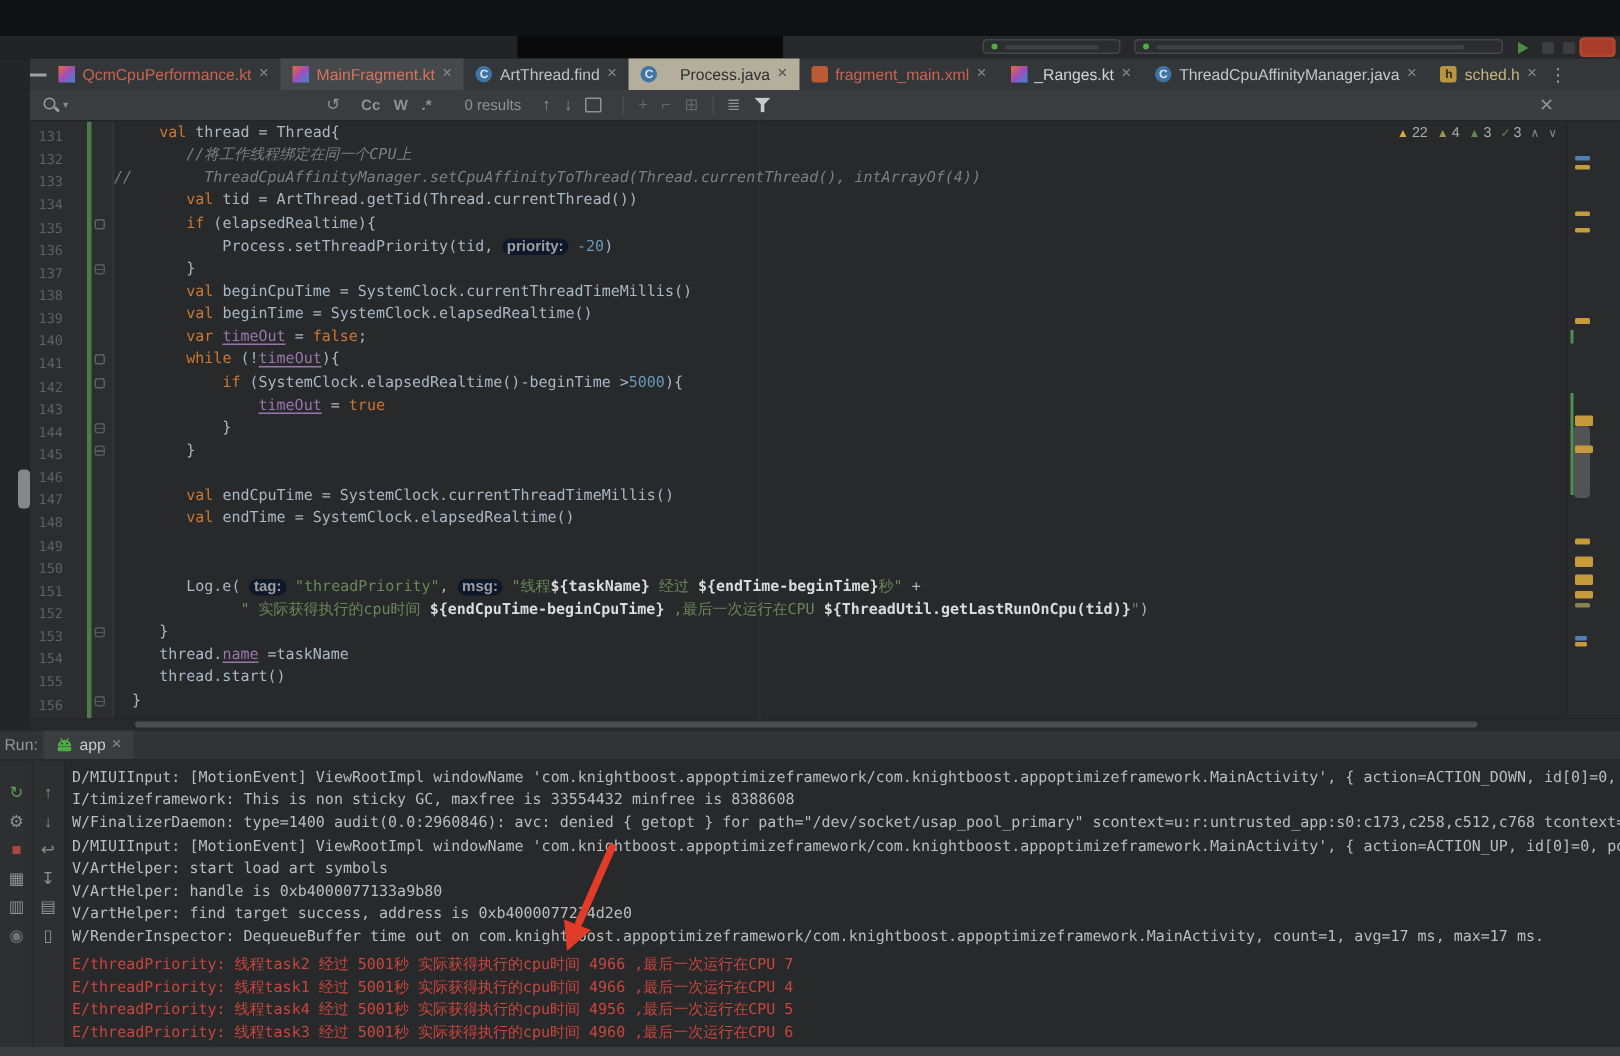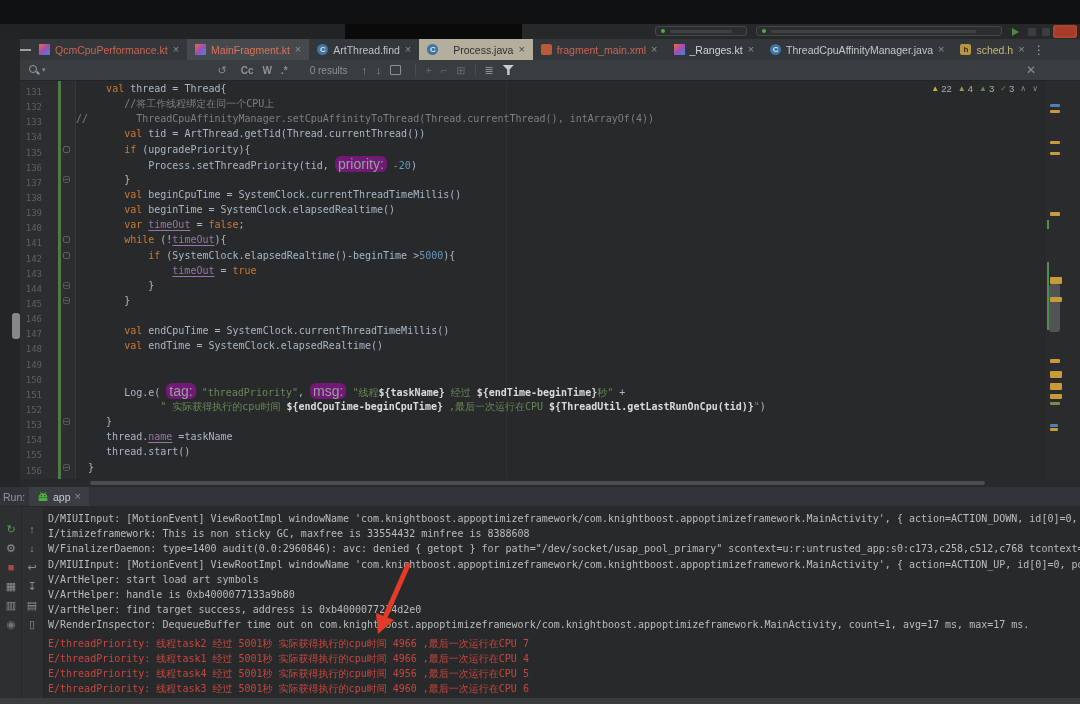--- a/index.html
+++ b/index.html
@@ -65,24 +65,24 @@
   .gline{position:relative;height:15.15px;}
   .lnum{display:inline-block;width:22px;text-align:right;font-family:"DejaVu Sans Mono",monospace;font-size:9px;color:#5d6163;line-height:15.15px;}
   .fold{position:absolute;left:43px;top:4px;width:7px;height:7px;border:1px solid #5e6163;border-radius:2px;box-sizing:border-box;}
   .fold.close{border-color:#56595b;background:linear-gradient(#2b2d2e 45%,#56595b 45%,#56595b 60%,#2b2d2e 60%);}
   #code-lines{position:absolute;left:56px;top:0;right:36px;height:100%;overflow:hidden;}
   .cline{height:15.15px;line-height:15.15px;white-space:pre;font-family:"DejaVu Sans Mono","DejaVu Sans",monospace;font-size:10px;color:#a9b7c6;}
   .tk-p{color:#a9b7c6;}
   .tk-kw{color:#cc7832;}
   .tk-str{color:#6a8759;}
   .tk-num{color:#6897bb;}
-  .tk-cmt{color:#7d7f80;}
+  .tk-cmt{color:#7d7f80;font-style:italic;}
   .tk-prop{color:#9876aa;text-decoration:underline;text-underline-offset:2px;}
   .tk-interp{color:#d9dbdd;font-weight:bold;}
-  .tk-hint{background:#701a75;color:#9b9ea0;border-radius:6px;padding:0 3px;font-size:14px;font-family:"Liberation Sans",sans-serif;}
+  .tk-hint{background:#0f172a;color:#9b9ea0;border-radius:6px;padding:0 3px;font-size:10px;font-family:"Liberation Sans",sans-serif;font-weight:bold;}
   #margin-guide{position:absolute;left:486px;top:0;width:1px;height:100%;background:#2e3031;}
   
   #stripe{position:absolute;right:0;top:0;width:36px;height:100%;background:#292b2c;border-left:1px solid #232527;box-sizing:border-box;}
   .smark{position:absolute;left:5px;border-radius:1px;}
   .svcs{position:absolute;left:2px;width:2px;background:#4f8f4f;}
   #stripe-thumb{position:absolute;left:4px;width:11px;background:rgba(130,133,135,.45);border-radius:3px;}
   
   #inspections{position:absolute;right:42px;top:2px;display:flex;align-items:center;gap:6px;font-size:9.5px;color:#a9acad;}
   .insp{display:flex;align-items:center;gap:2px;}
   .tri{font-size:8px;line-height:1;}
@@ -265,21 +265,21 @@
           <div class="gline"><span class="lnum">156</span><span class="fold close"></span></div>
           <div class="gline"><span class="lnum">157</span></div>
         </div>
     </div>
     <div id="margin-guide"></div>
     <div id="code-lines">
         <div class="cline"><span class="tk-p">     </span><span class="tk-kw">val</span><span class="tk-p"> thread = Thread{</span></div>
         <div class="cline"><span class="tk-p">        </span><span class="tk-cmt">//将工作线程绑定在同一个CPU上</span></div>
         <div class="cline"><span class="tk-cmt">//        ThreadCpuAffinityManager.setCpuAffinityToThread(Thread.currentThread(), intArrayOf(4))</span></div>
         <div class="cline"><span class="tk-p">        </span><span class="tk-kw">val</span><span class="tk-p"> tid = ArtThread.getTid(Thread.currentThread())</span></div>
-        <div class="cline"><span class="tk-p">        </span><span class="tk-kw">if</span><span class="tk-p"> (upgradePriority){</span></div>
+        <div class="cline"><span class="tk-p">        </span><span class="tk-kw">if</span><span class="tk-p"> (elapsedRealtime){</span></div>
         <div class="cline"><span class="tk-p">            Process.setThreadPriority(tid, </span><span class="tk-hint">priority:</span><span class="tk-p"> </span><span class="tk-num">-20</span><span class="tk-p">)</span></div>
         <div class="cline"><span class="tk-p">        }</span></div>
         <div class="cline"><span class="tk-p">        </span><span class="tk-kw">val</span><span class="tk-p"> beginCpuTime = SystemClock.currentThreadTimeMillis()</span></div>
         <div class="cline"><span class="tk-p">        </span><span class="tk-kw">val</span><span class="tk-p"> beginTime = SystemClock.elapsedRealtime()</span></div>
         <div class="cline"><span class="tk-p">        </span><span class="tk-kw">var</span><span class="tk-p"> </span><span class="tk-prop">timeOut</span><span class="tk-p"> = </span><span class="tk-kw">false</span><span class="tk-p">;</span></div>
         <div class="cline"><span class="tk-p">        </span><span class="tk-kw">while</span><span class="tk-p"> (!</span><span class="tk-prop">timeOut</span><span class="tk-p">){</span></div>
         <div class="cline"><span class="tk-p">            </span><span class="tk-kw">if</span><span class="tk-p"> (SystemClock.elapsedRealtime()-beginTime &gt;</span><span class="tk-num">5000</span><span class="tk-p">){</span></div>
         <div class="cline"><span class="tk-p">                </span><span class="tk-prop">timeOut</span><span class="tk-p"> = </span><span class="tk-kw">true</span></div>
         <div class="cline"><span class="tk-p">            }</span></div>
         <div class="cline"><span class="tk-p">        }</span></div>

